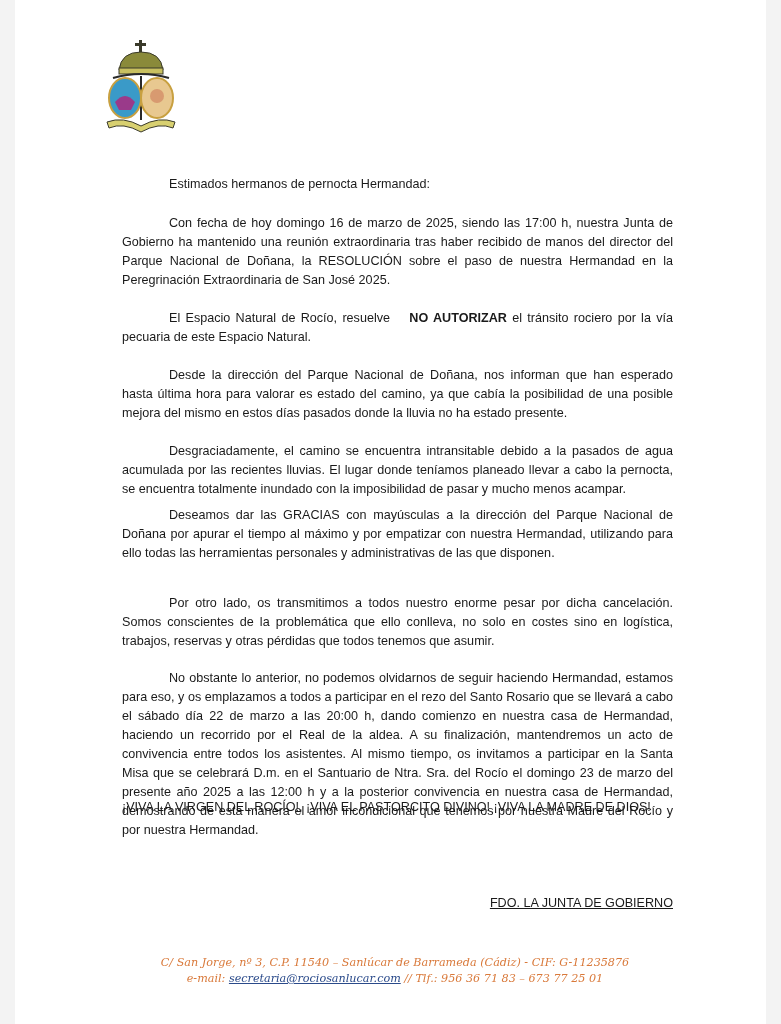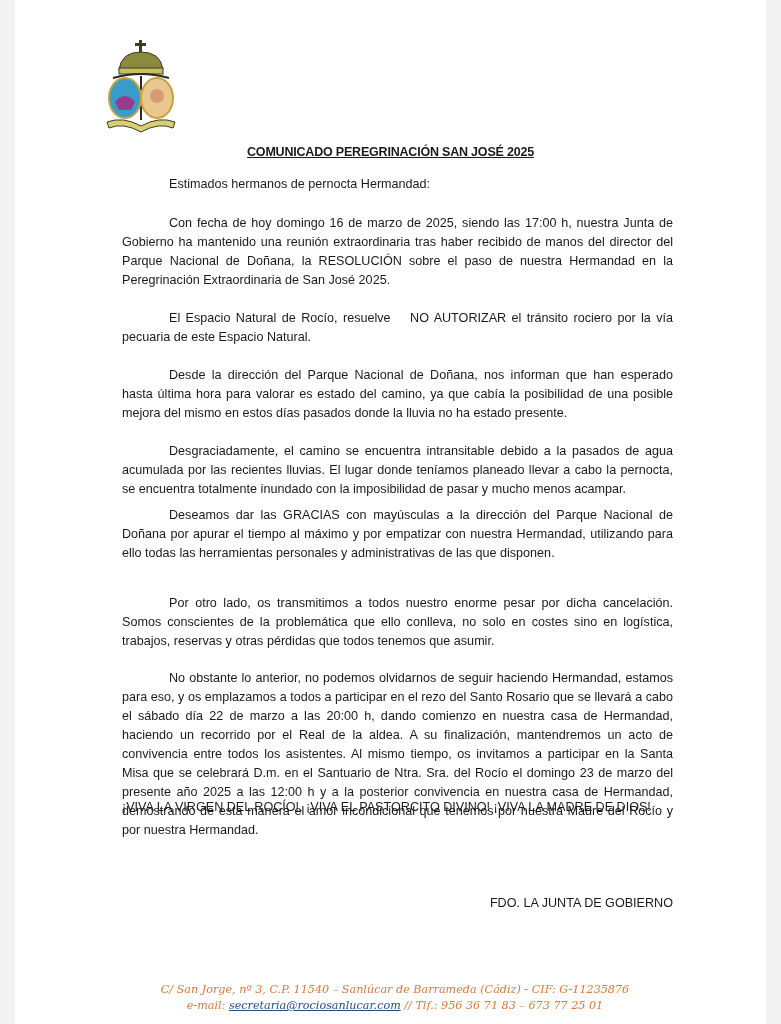--- a/index.html
+++ b/index.html
@@ -29,27 +29,27 @@
   .body {
     position: absolute; left: 107px; width: 551px; top: 0;
     color: #1a1a1a; font-size: 12.6px; line-height: 19px;
   }
   .p {
     position: absolute; left: 0; width: 551px;
     text-align: justify; margin: 0;
   }
   .p.indent { text-indent: 47px; }
   .greet { top: 175px; text-indent: 47px; }
-  b { font-weight: normal; padding-left: 14px; }
+  b { font-weight: bold; padding-left: 14px; }
   .viva { top: 798px; }
   .signature {
-    position: absolute; right: 0; top: 894px; text-align: right; white-space: nowrap;
+    position: absolute; right: 0; top: 894px; text-align: right; white-space: nowrap; text-decoration: underline;
   }
   .footer {
-    position: absolute; left: 120px; width: 520px; top: 982px;
+    position: absolute; left: 120px; width: 520px; top: 955px;
     text-align: center; color: #d9793a;
     font-family: "DejaVu Serif", serif; font-style: italic;
     font-size: 11.2px; line-height: 16px;
   }
   .footer a { color: #2a4a8a; text-decoration: underline; }
 </style>
 </head>
 <body>
 
 <div class="page">
@@ -68,21 +68,20 @@
     <ellipse cx="22" cy="58" rx="16" ry="20" fill="#3a9ac8" stroke="#c8a040" stroke-width="2"></ellipse>
     <path d="M12 62 Q22 50 32 62 L28 70 L16 70 Z" fill="#9a3a8a"></path>
 
     <ellipse cx="54" cy="58" rx="16" ry="20" fill="#e8c890" stroke="#c8a040" stroke-width="2"></ellipse>
     <circle cx="54" cy="56" r="7" fill="#d89a70"></circle>
 
     <path d="M4 82 Q20 76 38 86 Q56 76 72 82 L70 88 Q56 82 38 92 Q20 82 6 88 Z" fill="#d8d070" stroke="#3a3a2a" stroke-width="1"></path>
   </svg>
 
 
-  <div class="title">COMUNICADO PEREGRINACIÓN SAN JOSÉ 2025</div>
 
   <div class="body">
     <p class="p greet">Estimados hermanos de pernocta Hermandad:</p>
 
     <p class="p indent" style="top:214px">Con fecha de hoy domingo 16 de marzo de 2025, siendo las 17:00 h, nuestra Junta de Gobierno ha mantenido una reunión extraordinaria tras haber recibido de manos del director del Parque Nacional de Doñana, la RESOLUCIÓN sobre el paso de nuestra Hermandad en la Peregrinación Extraordinaria de San José 2025.</p>
 
     <p class="p indent" style="top:309px"><span>El Espacio Natural de Rocío, resuelve </span><b>NO AUTORIZAR</b><span> el tránsito rociero por la vía pecuaria de este Espacio Natural.</span></p>
 
     <p class="p indent" style="top:366px">Desde la dirección del Parque Nacional de Doñana, nos informan que han esperado hasta última hora para valorar es estado del camino,  ya que cabía la posibilidad de una posible mejora del mismo en estos días pasados donde la lluvia no ha estado presente.</p>
 

